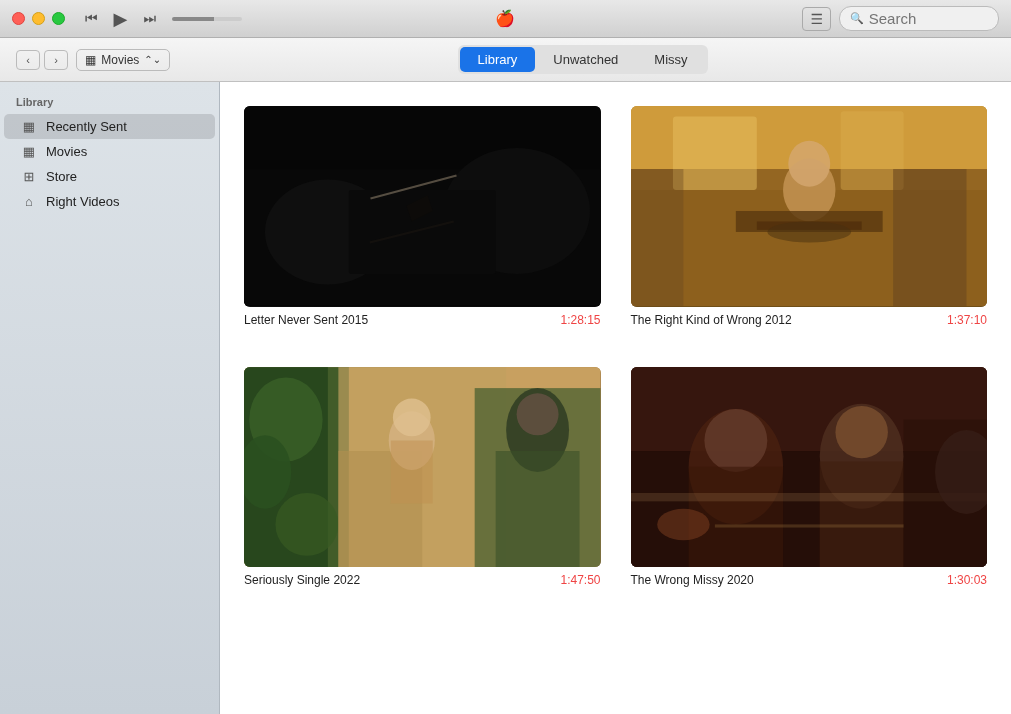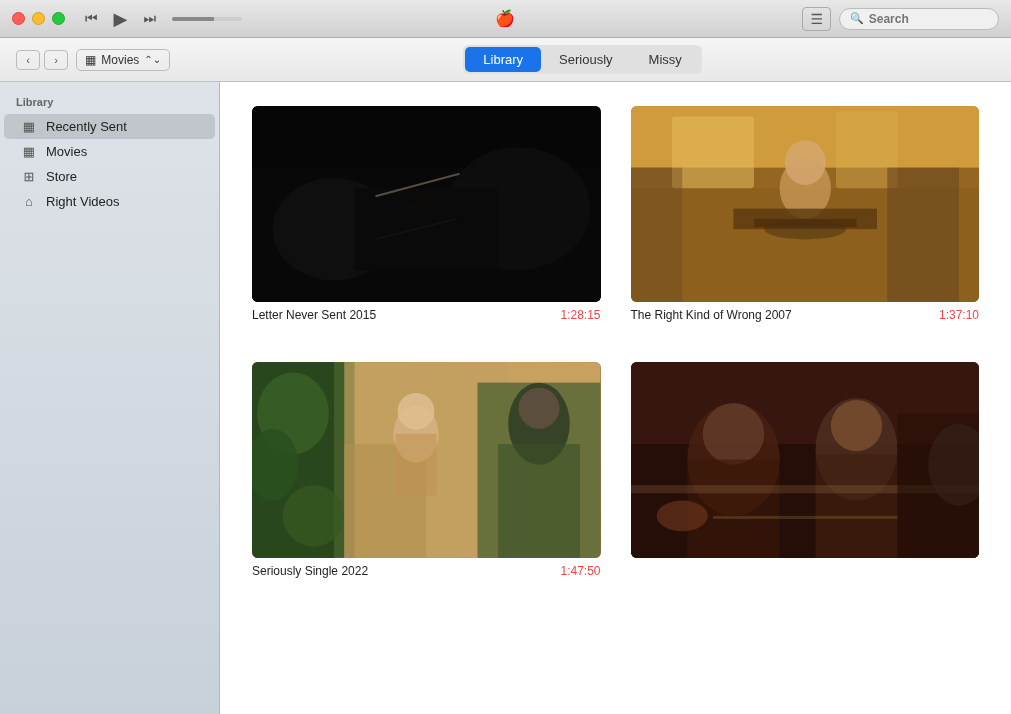--- a/index.html
+++ b/index.html
@@ -87,25 +87,24 @@
       background: #f0f0f0;
       border: 1px solid #bbb;
       border-radius: 12px;
       padding: 3px 10px;
       width: 160px;
       gap: 5px;
     }
     .search-box input {
       border: none;
       background: transparent;
-      font-size: 12px;
+      font-size: 15px;
       color: #333;
       outline: none;
       width: 120px;
-      font-weight: bold;
     }
     .search-icon-char { color: #888; font-size: 11px; }
 
     
     .toolbar {
       height: 44px;
       background: linear-gradient(to bottom, #f5f5f5, #e8e8e8);
       border-bottom: 1px solid #c0c0c0;
       display: flex;
       align-items: center;
@@ -206,21 +205,21 @@
       justify-content: center;
       font-size: 13px;
       color: #555;
     }
 
     
     .content {
       flex: 1;
       background: #fff;
       overflow-y: auto;
-      padding: 24px 32px;
+      padding: 24px 24px;
     }
     .movies-grid {
       display: grid;
       grid-template-columns: 1fr 1fr;
       gap: 40px 30px;
     }
     .movie-card {
       cursor: pointer;
     }
     .movie-thumb {
@@ -314,21 +313,21 @@
     <button class="nav-btn">‹</button>
     <button class="nav-btn">›</button>
   </div>
   <button class="source-selector">
     <span style="font-size:12px;">▦</span>
     <span>Movies</span>
     <span style="font-size:10px;">⌃⌄</span>
   </button>
   <div class="tabs-center">
     <button class="tab-btn active">Library</button>
-    <button class="tab-btn">Seriously</button>
+    <button class="tab-btn">Unwatched</button>
     <button class="tab-btn">Missy</button>
   </div>
 </div>
 
 <div class="main-layout">
 
   <div class="sidebar">
     <div class="sidebar-section-label">Library</div>
     <div class="sidebar-item active">
       <span class="sidebar-icon">▦</span>
@@ -376,21 +375,21 @@
     <rect x="200" y="5" width="60" height="75" fill="#ddb050" opacity="0.4" rx="3"></rect>
     <ellipse cx="170" cy="80" rx="25" ry="30" fill="#c09050" opacity="0.9"></ellipse>
     <ellipse cx="170" cy="55" rx="20" ry="22" fill="#d4a870" opacity="0.8"></ellipse>
     <rect x="100" y="100" width="140" height="20" fill="#5a3810" opacity="0.8"></rect>
     <rect x="120" y="110" width="100" height="8" fill="#4a2808" opacity="0.6"></rect>
     <ellipse cx="170" cy="120" rx="40" ry="10" fill="#483010" opacity="0.5"></ellipse>
     <rect x="250" y="60" width="70" height="131" fill="#6a4820" opacity="0.6"></rect>
     <rect x="0" y="60" width="50" height="131" fill="#6a4820" opacity="0.4"></rect>
   </svg></div>
           <div class="movie-info">
-            <span class="movie-title">The Right Kind of Wrong 2007</span>
+            <span class="movie-title">The Right Kind of Wrong 2012</span>
             <span class="movie-duration">1:37:10</span>
           </div>
         </div>
         <div class="movie-card">
           <div class="movie-thumb thumb-seriously-single"><svg width="100%" height="100%" viewBox="0 0 340 191" xmlns="http://www.w3.org/2000/svg">
     <rect width="340" height="191" fill="#c8a060"></rect>
     <rect x="0" y="0" width="100" height="191" fill="#2a5020" opacity="0.85"></rect>
     <rect x="0" y="0" width="80" height="191" fill="#1e3e18" opacity="0.7"></rect>
     <ellipse cx="40" cy="50" rx="35" ry="40" fill="#3a6028" opacity="0.8"></ellipse>
     <ellipse cx="20" cy="100" rx="25" ry="35" fill="#2a5020" opacity="0.9"></ellipse>
@@ -420,16 +419,20 @@
     <rect x="55" y="95" width="90" height="96" fill="#3a1808" opacity="0.6"></rect>
     <ellipse cx="220" cy="85" rx="40" ry="50" fill="#503020" opacity="0.8"></ellipse>
     <ellipse cx="220" cy="62" rx="25" ry="25" fill="#7a5030" opacity="0.8"></ellipse>
     <rect x="180" y="90" width="80" height="101" fill="#402010" opacity="0.7"></rect>
     <rect x="0" y="120" width="340" height="8" fill="#c09060" opacity="0.2"></rect>
     <ellipse cx="50" cy="150" rx="25" ry="15" fill="#804020" opacity="0.5"></ellipse>
     <rect x="260" y="50" width="80" height="141" fill="#2a1008" opacity="0.6"></rect>
     <ellipse cx="320" cy="100" rx="30" ry="40" fill="#382018" opacity="0.7"></ellipse>
     <rect x="80" y="150" width="180" height="3" fill="#a07840" opacity="0.3"></rect>
   </svg></div>
+          <div class="movie-info">
+            <span class="movie-title">The Wrong Missy 2020</span>
+            <span class="movie-duration">1:30:03</span>
+          </div>
         </div>
       </div>
   </div>
 </div>
 
 </body></html>

